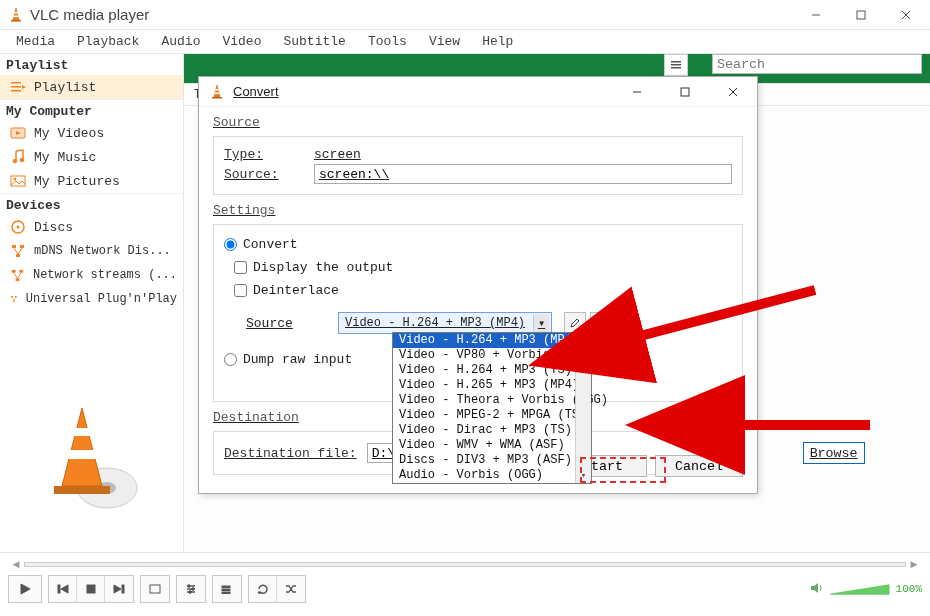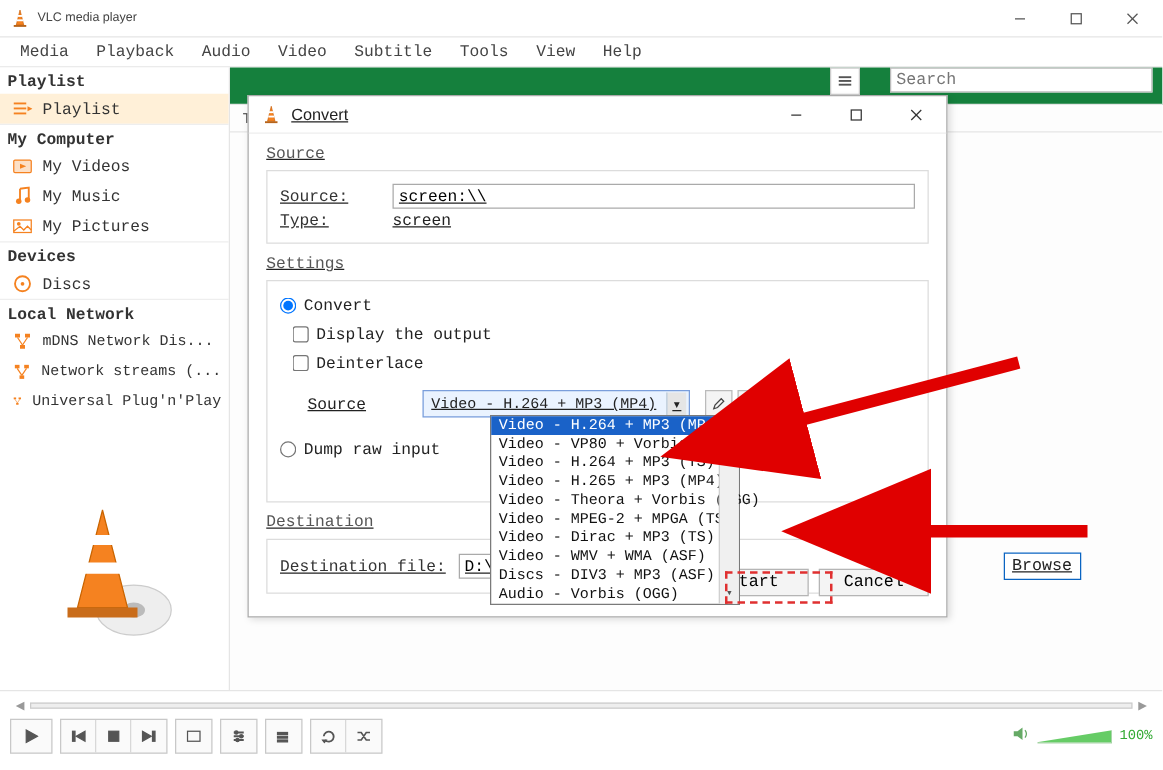--- a/index.html
+++ b/index.html
@@ -17,21 +17,21 @@
 
   
   #titlebar {
     height: 30px;
     border-bottom: 1px solid #e5e5e5;
     display: flex; align-items: center;
     padding: 0 2px 0 8px;
     background: #fff;
     color: #444;
   }
-  #titlebar .title { flex: 1; font-size: 10px; color: #444; font-family: inherit; }
+  #titlebar .title { flex: 1; font-size: 15px; color: #444; font-family: inherit; }
   .win-btns { display: flex; }
   .win-btn {
     width: 45px; height: 28px;
     display: flex; align-items: center; justify-content: center;
     color: #555;
   }
   .win-btn svg { width: 10px; height: 10px; stroke: #555; stroke-width: 1; fill: none; }
 
   #menubar {
     height: 24px;
@@ -375,21 +375,20 @@
     <div class="side-item">
       <span class="icon">
           <svg viewBox="0 0 16 16">
             <circle cx="8" cy="8" r="6" fill="none" stroke="#f58220" stroke-width="1.5"></circle>
             <circle cx="8" cy="8" r="1.5" fill="#f58220"></circle>
           </svg>
         </span>
       <span>Discs</span>
     </div>
 
-    <div class="side-header">Local Network</div>
     <div class="side-item small-text">
       <span class="icon">
           <svg viewBox="0 0 16 16">
             <rect x="2" y="2" width="4" height="3" fill="#f58220"></rect>
             <rect x="10" y="2" width="4" height="3" fill="#f58220"></rect>
             <rect x="6" y="11" width="4" height="3" fill="#f58220"></rect>
             <line x1="4" y1="5" x2="8" y2="11" stroke="#f58220"></line>
             <line x1="12" y1="5" x2="8" y2="11" stroke="#f58220"></line>
           </svg>
         </span>
@@ -558,26 +557,26 @@
           <line x1="9" y1="1" x2="1" y2="9"></line>
         </svg>
       </div>
   </div>
 
   <div id="convert-body">
 
     <div class="section-label">Source</div>
     <div class="section-box">
       <div class="row">
+        <span class="lbl">Type:</span>
+        <span>screen</span>
+      </div>
+      <div class="row">
         <span class="lbl">Source:</span>
         <input type="text" value="screen:\\" style="">
-      </div>
-      <div class="row">
-        <span class="lbl">Type:</span>
-        <span>screen</span>
       </div>
     </div>
 
     <div class="section-label">Settings</div>
     <div class="section-box settings">
       <label class="rad" style="margin-left:0;">
         <input type="radio" checked="" style=""> 
           <span>Convert</span>
       </label>
       <div>

